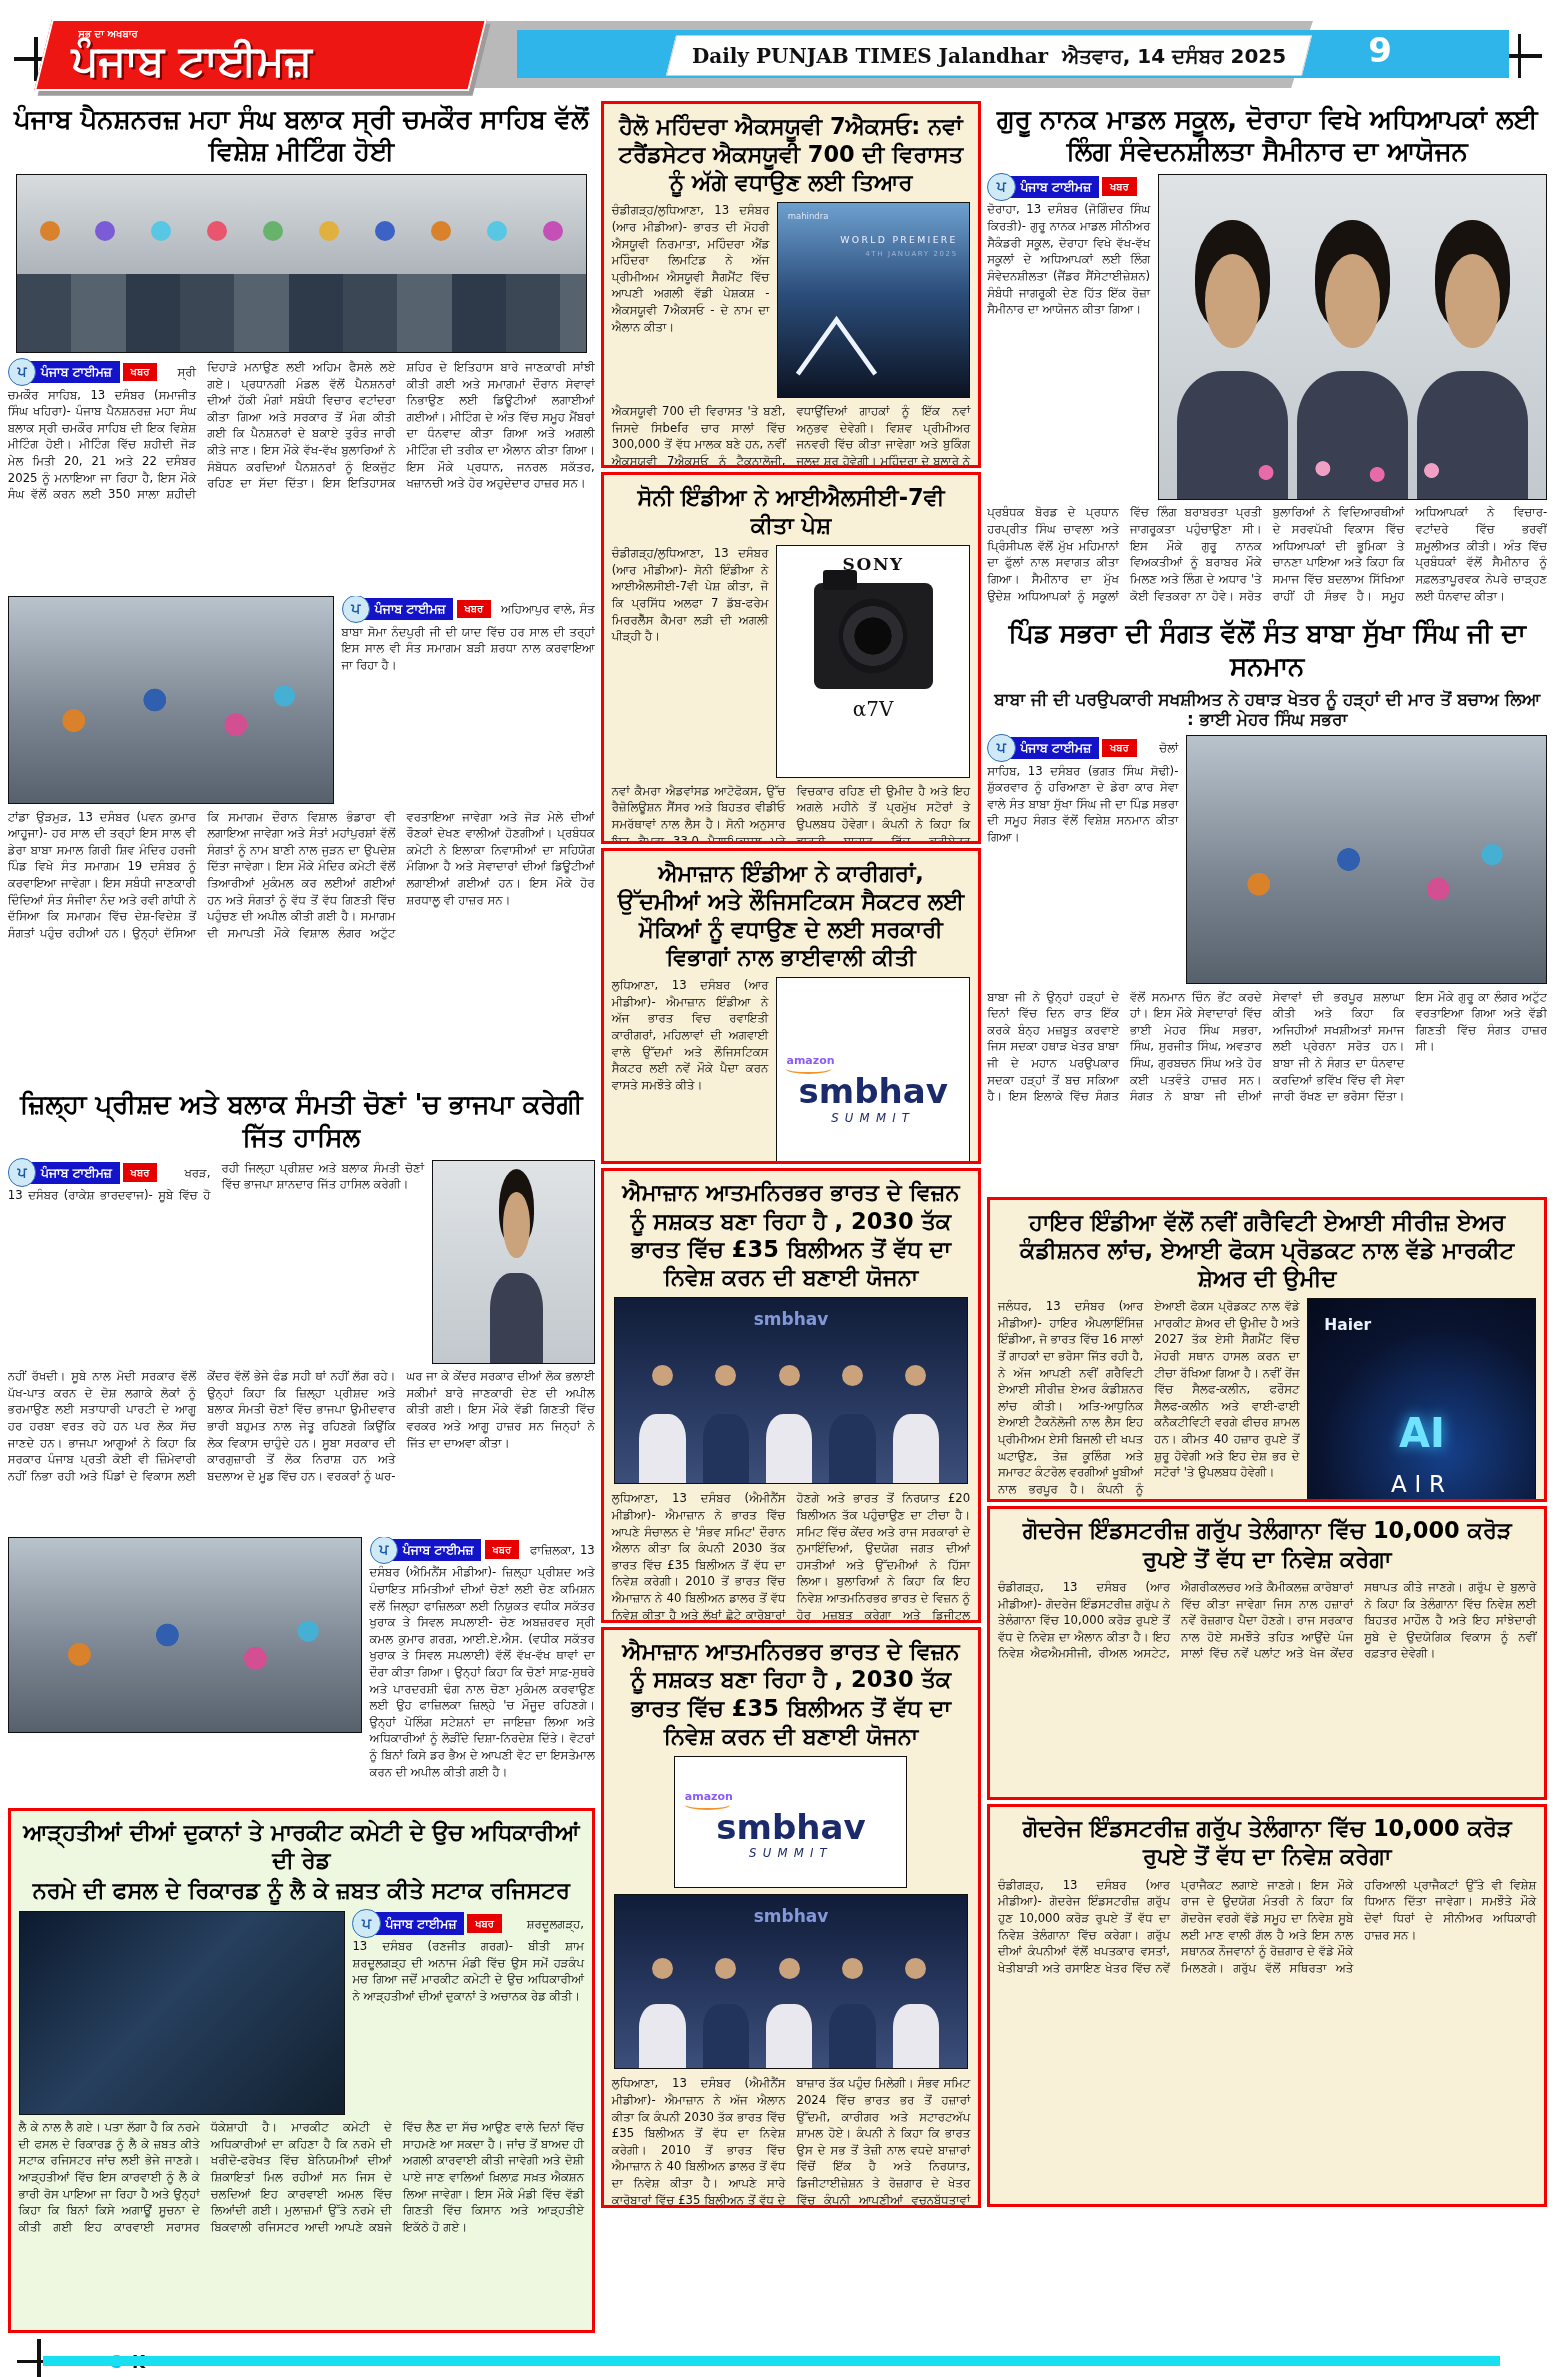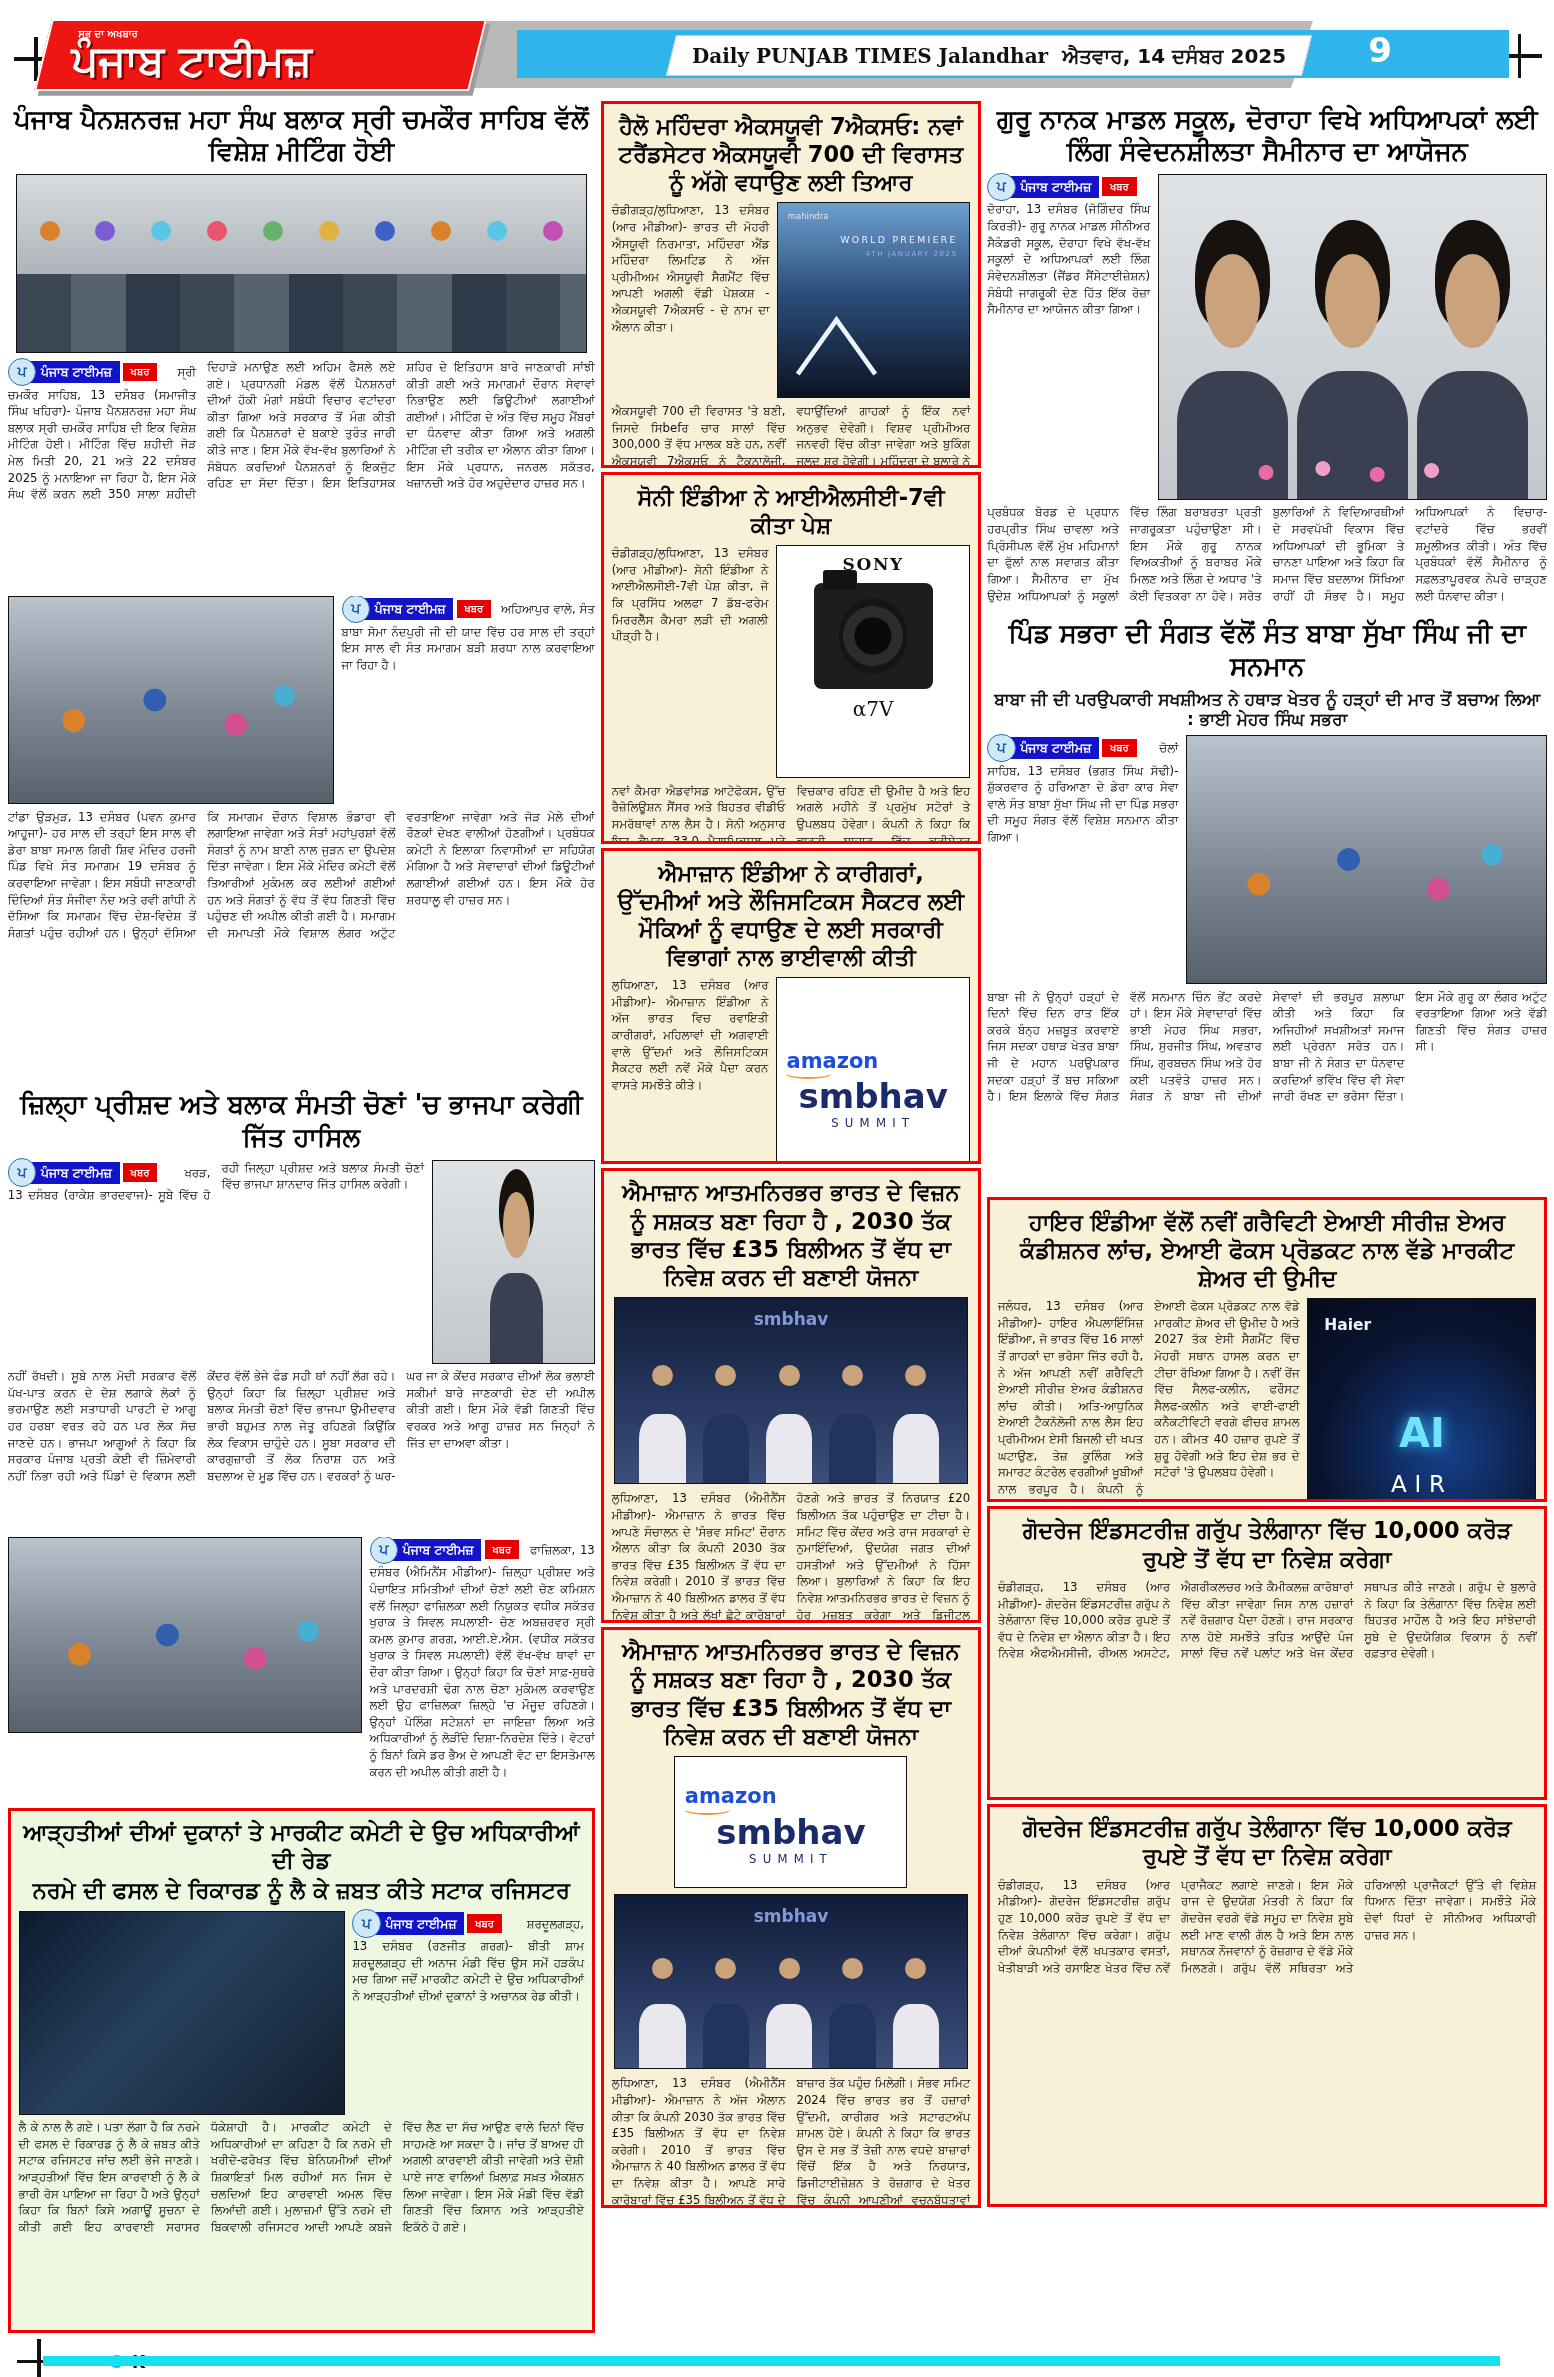--- a/index.html
+++ b/index.html
@@ -85,24 +85,24 @@
   .ph-car .brand{position:absolute;top:4%;left:5%;font-size:8.5px;color:#dfe6f2;}
   .ph-car svg{position:absolute;left:6%;bottom:8%;}
   .ph-sony{background:#fff;display:flex;flex-direction:column;align-items:center;}
   .ph-sony .brand{font-weight:bold;letter-spacing:1.6px;font-size:17px;margin-top:7.8px;font-family:"DejaVu Serif",serif;}
   .ph-sony .cam{width:62%;height:46%;background:#1d1d1f;border-radius:7.8px;margin-top:9.3px;position:relative;}
   .ph-sony .cam:before{content:"";position:absolute;left:50%;top:50%;width:58%;height:78%;max-width:75px;max-height:75px;
       transform:translate(-50%,-50%);background:radial-gradient(circle,#0a0a0a 36%,#2c2c30 37% 58%,#151518 59%);border-radius:50%;}
   .ph-sony .cam:after{content:"";position:absolute;left:8%;top:-12%;width:28%;height:18%;background:#141417;border-radius:3.1px;}
   .ph-sony .model{font-size:20px;margin-top:7.8px;font-family:"DejaVu Serif",serif;}
   .ph-smbhav{background:#fff;display:flex;flex-direction:column;align-items:center;justify-content:center;}
-  .ph-smbhav .am{align-self:flex-start;margin:6.2px 0 0 9.3px;font-weight:bold;font-size:21px;color:#1d4ed8;}
+  .ph-smbhav .am{align-self:flex-start;margin:6.2px 0 0 9.3px;font-weight:bold;font-size:11px;color:#8b5cf6;}
   .ph-smbhav .am i{display:block;width:45px;height:7.8px;border-bottom:2.3px solid #f49428;border-radius:0 0 70% 70%;margin-top:-3.1px;}
   .ph-smbhav .sm{font-weight:bold;font-size:34px;color:#1b2a6b;line-height:1.05;}
-  .ph-smbhav .su{letter-spacing:6.2px;font-size:11.7px;color:#1b2a6b;margin-top:1px;}
+  .ph-smbhav .su{letter-spacing:6.2px;font-size:11.7px;color:#1b2a6b;margin-top:1px;font-style:italic;}
   .ph-stage{background:linear-gradient(180deg,#101c38 0%,#27375e 55%,#3c4f7a 100%);}
   .ph-stage .screen{position:absolute;top:6%;left:10%;right:10%;text-align:center;color:#9fb6ff;font-weight:bold;font-size:17px;opacity:.8;}
   .gp{position:absolute;bottom:0;height:64%;width:15%;}
   .gp .face{position:absolute;top:0;left:30%;width:40%;padding-top:40%;background:#caa27c;border-radius:50%;}
   .gp .torso{position:absolute;bottom:0;left:6%;width:88%;height:58%;border-radius:36% 36% 0 0;background:#e8e8ee;}
   .gp:nth-child(odd) .torso{background:#23345c;}
   .ph-haier{background:radial-gradient(circle at 60% 55%,#16408a 0%,#0a1430 60%,#060b1c 100%);color:#fff;padding-left:32px;}
   .ph-haier .brand{position:absolute;top:6%;left:7%;font-size:15.5px;font-weight:bold;color:#eaf2ff;}
   .ph-haier .ai{position:absolute;top:40%;left:0;right:0;text-align:center;font-size:40px;font-weight:bold;color:#6fe3ff;text-shadow:0 0 14px #35c4ff;}
   .ph-haier .air{position:absolute;top:62%;left:0;right:0;text-align:center;font-size:23px;letter-spacing:7.8px;color:#fff;}

